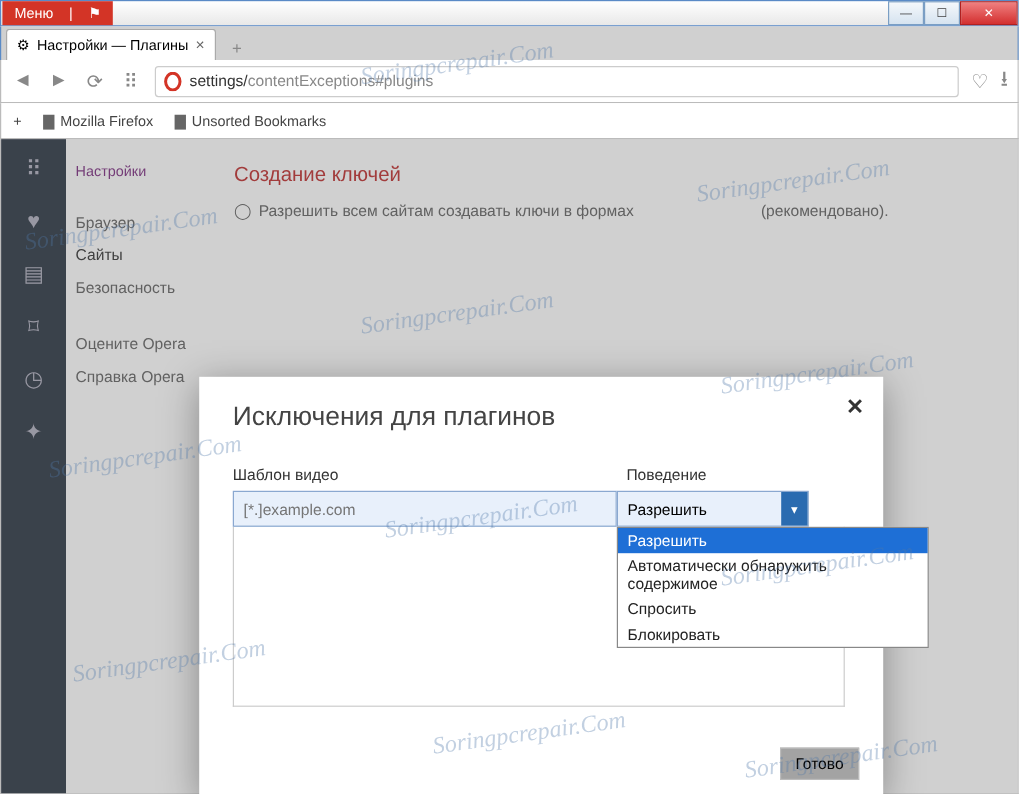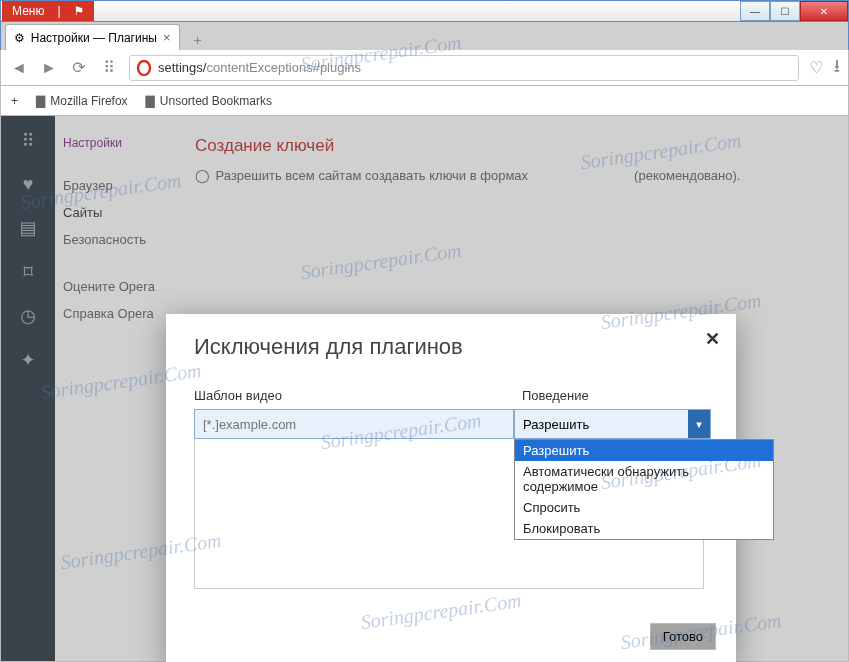--- a/index.html
+++ b/index.html
@@ -51,21 +51,21 @@
 .link { color:#2a6bb0; text-decoration:underline; }
 .btn-frame { border:1px solid #bbb; padding:4px 10px; background:#f4f4f4; font-size:12px; }
 
 
 .modal { position:absolute; z-index:10; left:165px; top:198px; width:570px; height:350px; background:#fff; box-shadow:0 6px 30px rgba(0,0,0,0.35); padding:20px 28px; }
 .modal-title { font-size:22px; color:#444; margin-bottom:28px; }
 .modal-close { position:absolute; top:14px; right:16px; font-size:18px; color:#333; cursor:pointer; font-weight:bold; }
 .modal-cols { display:flex; gap:0; }
 .col-label { font-size:13px; color:#333; margin-bottom:6px; }
 .url-input { width:320px; height:30px; border:1px solid #8aa8d0; background:#e8f0fb; padding:0 8px; font-size:13px; color:#888; outline:none; }
-.select-wrap { position:relative; width:197px; }
+.select-wrap { position:relative; width:160px; }
 .select-box { height:30px; border:1px solid #8aa8d0; background:#e8f0fb; display:flex; align-items:center; justify-content:space-between; padding:0 0 0 8px; font-size:13px; }
 .select-arrow { width:22px; height:28px; background:#2a6bb0; color:#fff; display:flex; align-items:center; justify-content:center; font-size:11px; }
 .dropdown { position:absolute; top:30px; left:0; width:260px; background:#fff; border:1px solid #888; z-index:20; }
 .dd-item { padding:3px 8px; font-size:13px; color:#222; cursor:pointer; }
 .dd-item.highlight { background:#1e6fd6; color:#fff; }
 .modal-list { border:1px solid #ccc; border-top:none; height:150px; width:510px; background:#fff; }
 .modal-footer { position:absolute; bottom:14px; right:20px; }
 .btn-done { border:1px solid #bbb; padding:5px 12px; background:#a3a3a3; font-size:13px; }
 
 

